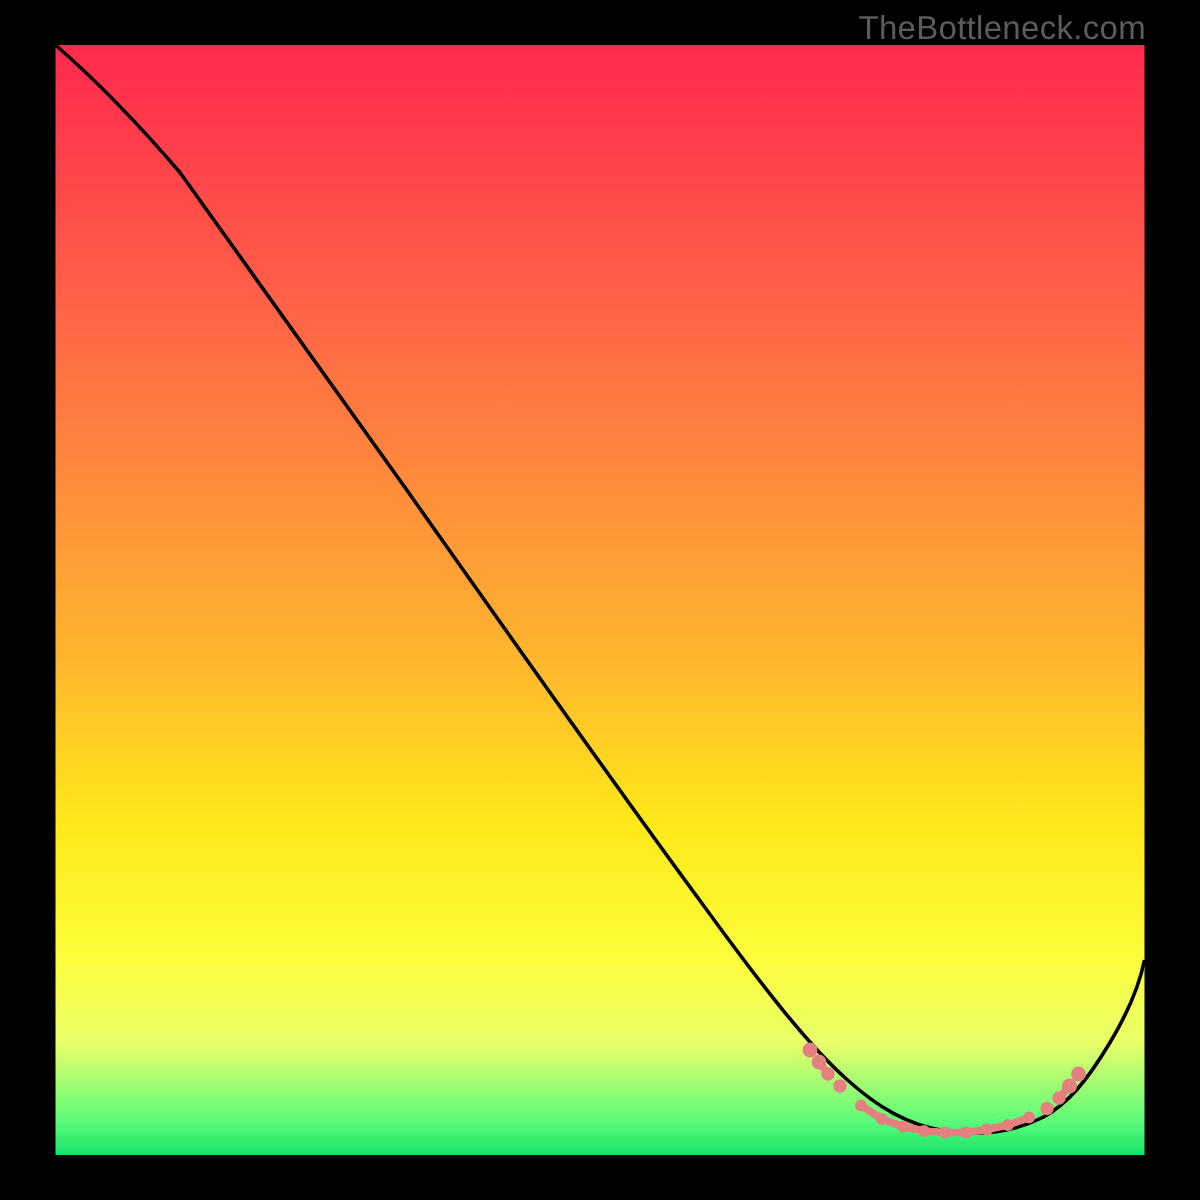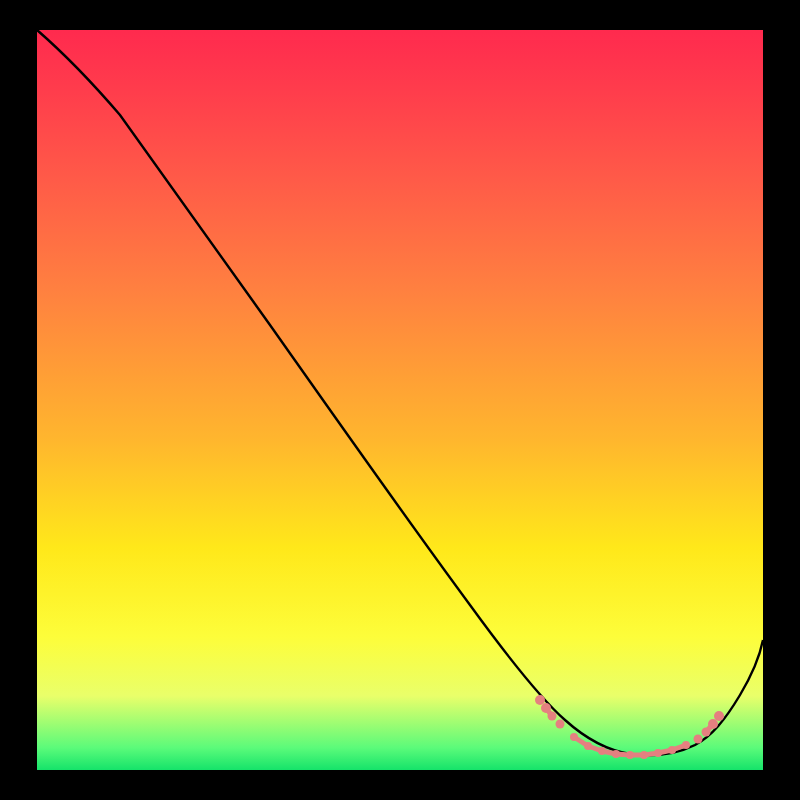--- a/index.html
+++ b/index.html
@@ -57,20 +57,21 @@
     width: 800px;
     height: 800px;
     pointer-events: none;
   }
 </style>
 </head>
 <body>
 
 <div class="frame">
   <div class="plot-area"></div>
+  <div class="watermark">TheBottleneck.com</div>
 
   <svg class="overlay" viewBox="0 0 800 800">
 
     <path fill="none" stroke="#000000" stroke-width="2.4" d="M 37 30
              C 60 50, 90 80, 120 115
              C 160 170, 210 240, 270 325
              C 330 410, 400 510, 470 605
              C 510 660, 540 698, 565 720
              C 585 738, 605 750, 630 754
              C 652 757, 675 755, 695 745

